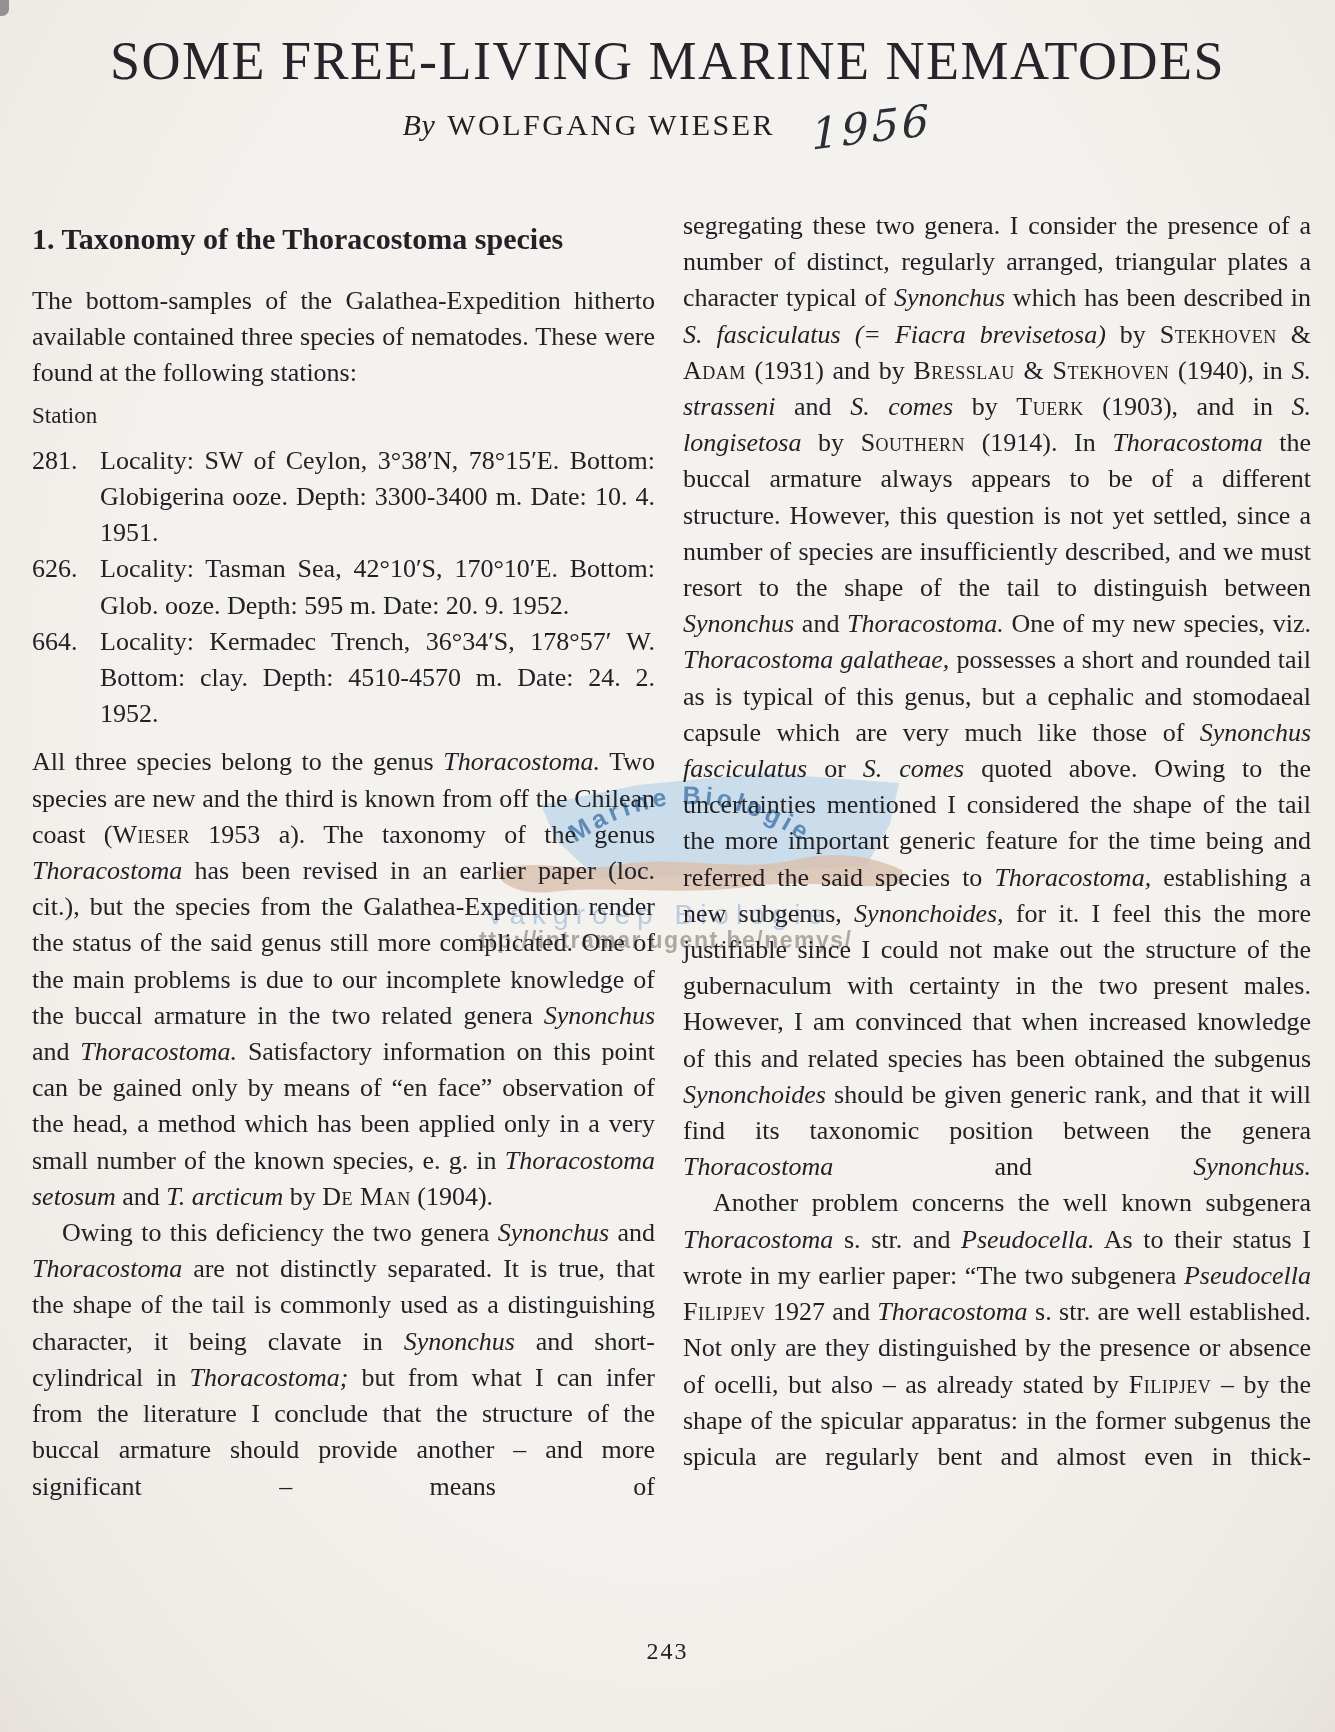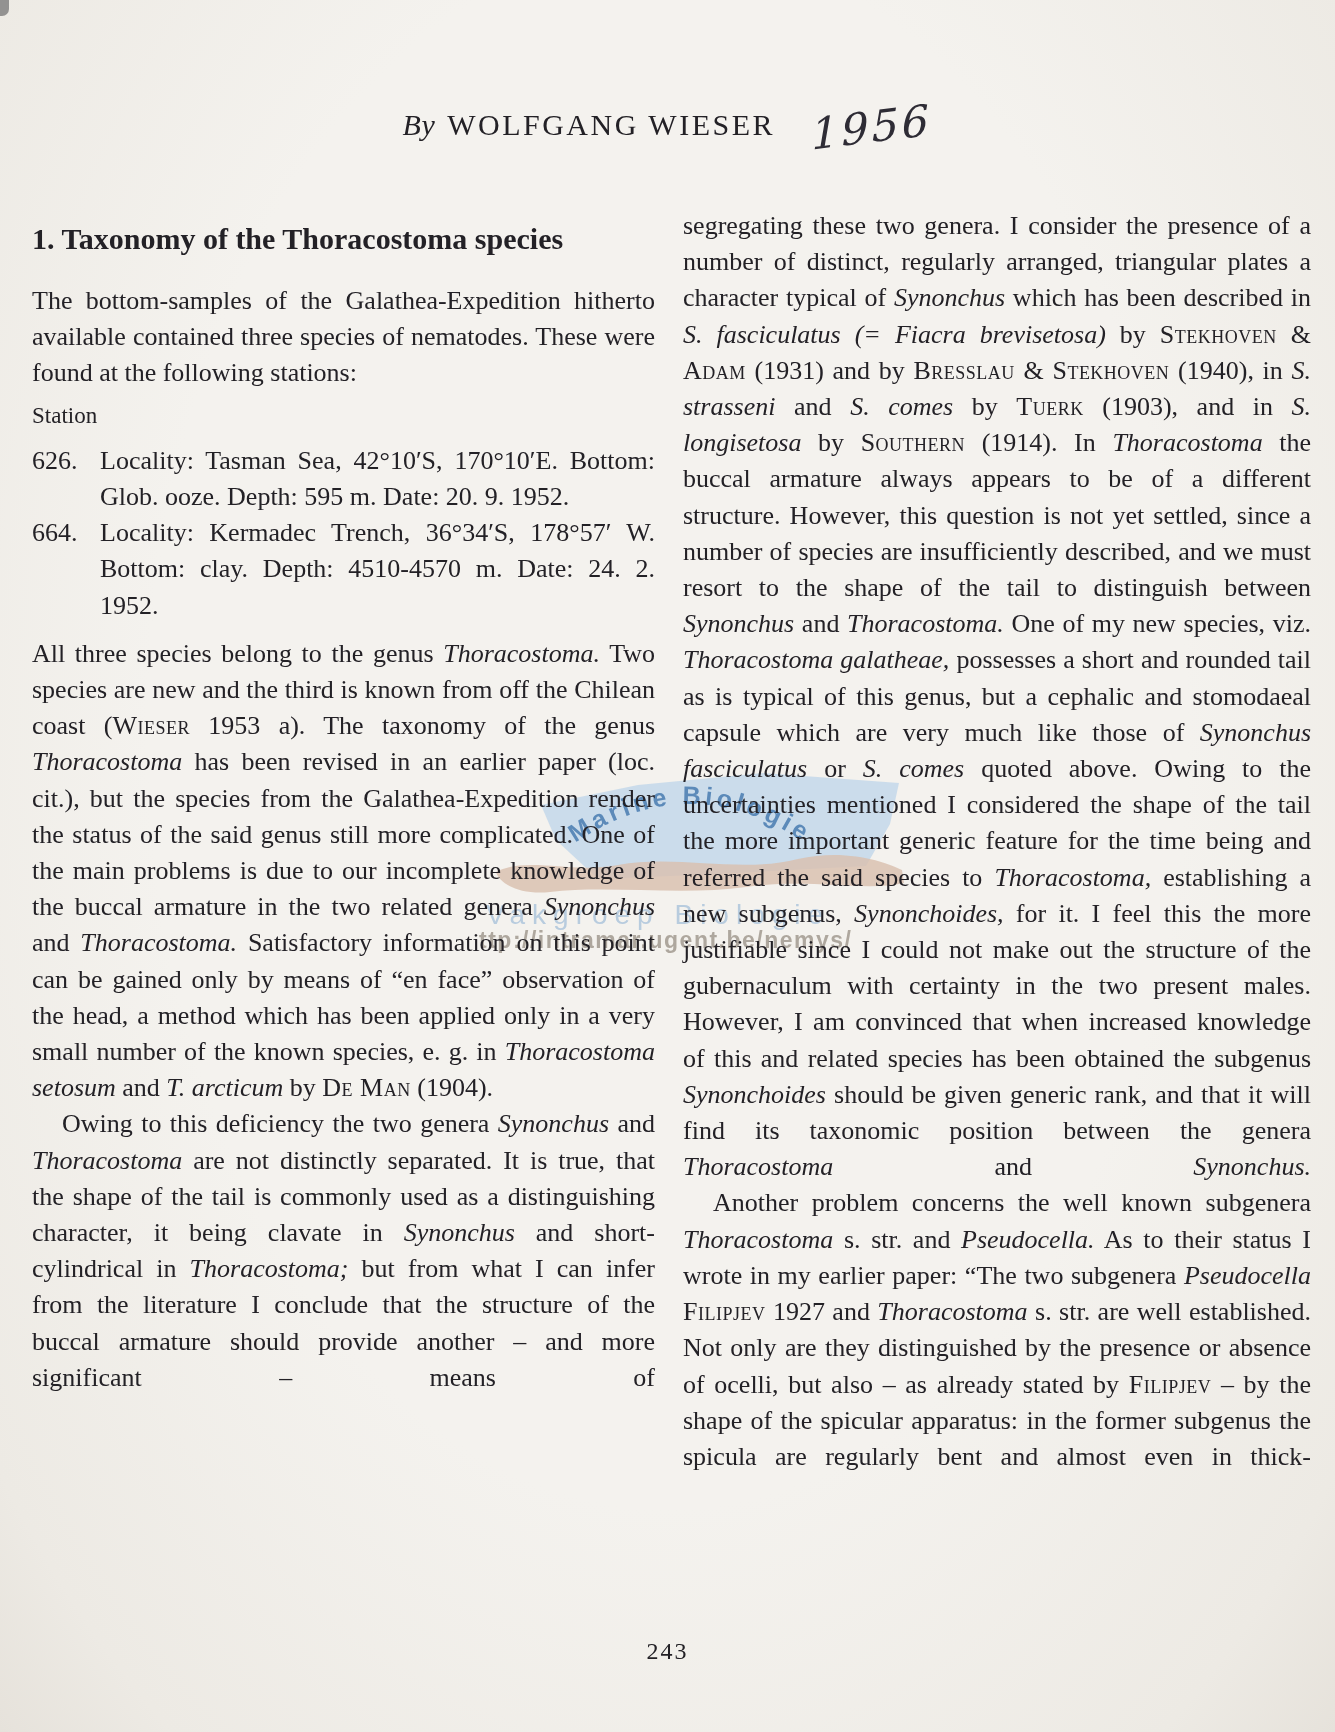--- a/index.html
+++ b/index.html
@@ -76,36 +76,41 @@
       <polygon points="63,53 160,33 285,21 421,31 412,72 388,114 240,122 120,127 78,88" fill="#c6d9ea" opacity="0.9"></polygon>
       <path d="M 18 120 C 50 104 92 122 140 113 C 200 102 262 122 320 107 C 368 96 408 110 424 118 L 426 131 C 388 140 330 126 268 135 C 205 144 130 133 72 140 C 44 143 22 133 18 120 Z" fill="#d9c0af" opacity="0.82"></path>
       <text class="wm-arc">
         <textPath href="#wm-arc-path" startOffset="50%" text-anchor="middle">Marine Biologie</textPath>
       </text>
       <text class="wm-group" x="180" y="172" text-anchor="middle">Vakgroep Biologie</text>
       <text class="wm-url" x="180" y="196" text-anchor="middle">http://intramar.ugent.be/nemys/</text>
     </svg>
   </div>
 
+  <div class="title">SOME FREE-LIVING MARINE NEMATODES</div>
 
   <div class="byline-row">
     <div class="byline">
       <span class="by">By</span><span class="author">WOLFGANG WIESER</span>
     </div>
     <div class="hand-year">1956</div>
   </div>
 
   <div class="col" id="col-left">
     <h2 class="heading">1. Taxonomy of the Thoracostoma species</h2>
 
     <p><span>The bottom-samples of the Galathea-Expedition hitherto available contained three species of nematodes. These were found at the following stations:</span></p>
 
     <div class="station-label">Station</div>
 
     <div>
+      <div class="station-row">
+        <span class="station-num">281.</span>
+        <div class="station-body"><span>Locality: SW of Ceylon, 3°38′N, 78°15′E. Bottom: Globigerina ooze. Depth: 3300-3400 m. Date: 10. 4. 1951.</span></div>
+      </div>
       <div class="station-row">
         <span class="station-num">626.</span>
         <div class="station-body"><span>Locality: Tasman Sea, 42°10′S, 170°10′E. Bottom: Glob. ooze. Depth: 595 m. Date: 20. 9. 1952.</span></div>
       </div>
       <div class="station-row">
         <span class="station-num">664.</span>
         <div class="station-body"><span>Locality: Kermadec Trench, 36°34′S, 178°57′ W. Bottom: clay. Depth: 4510-4570 m. Date: 24. 2. 1952.</span></div>
       </div>
     </div>
 

